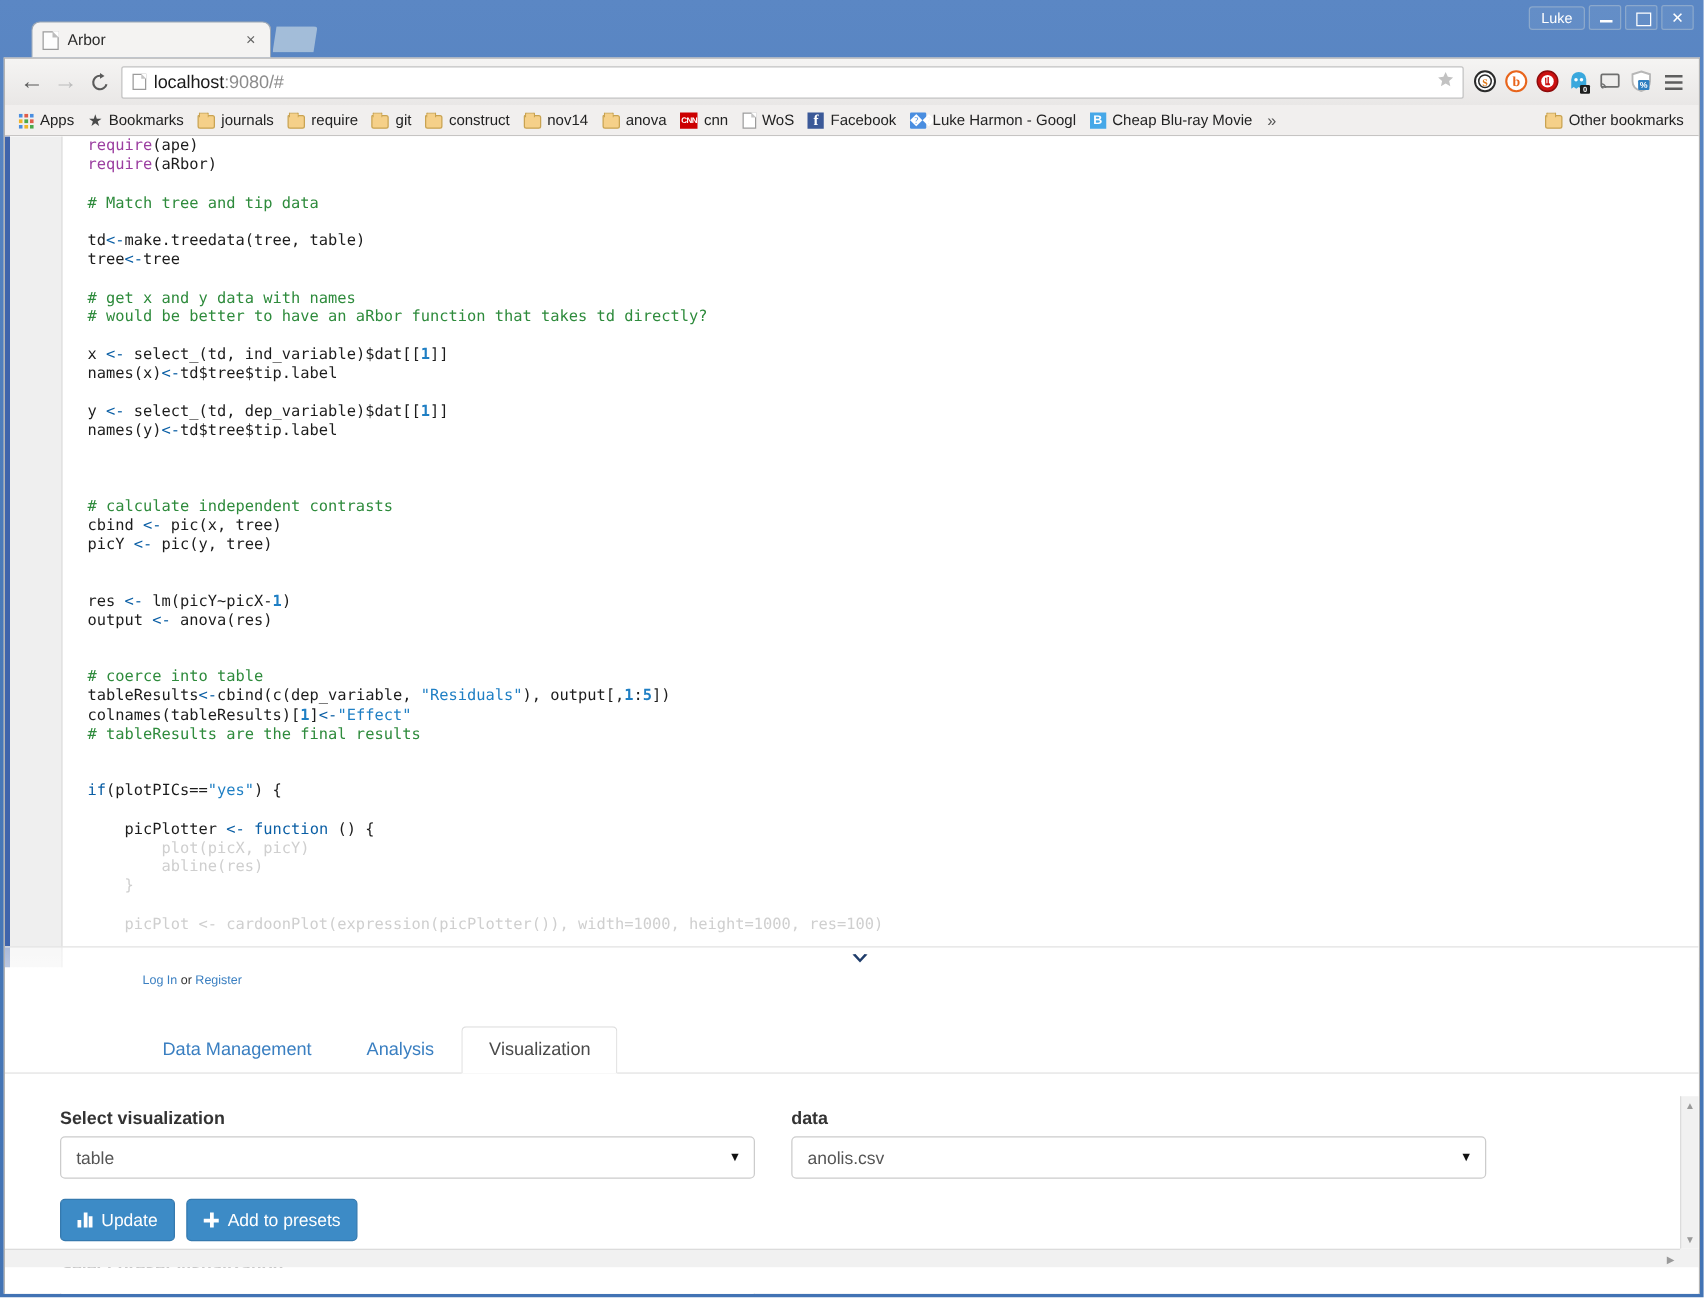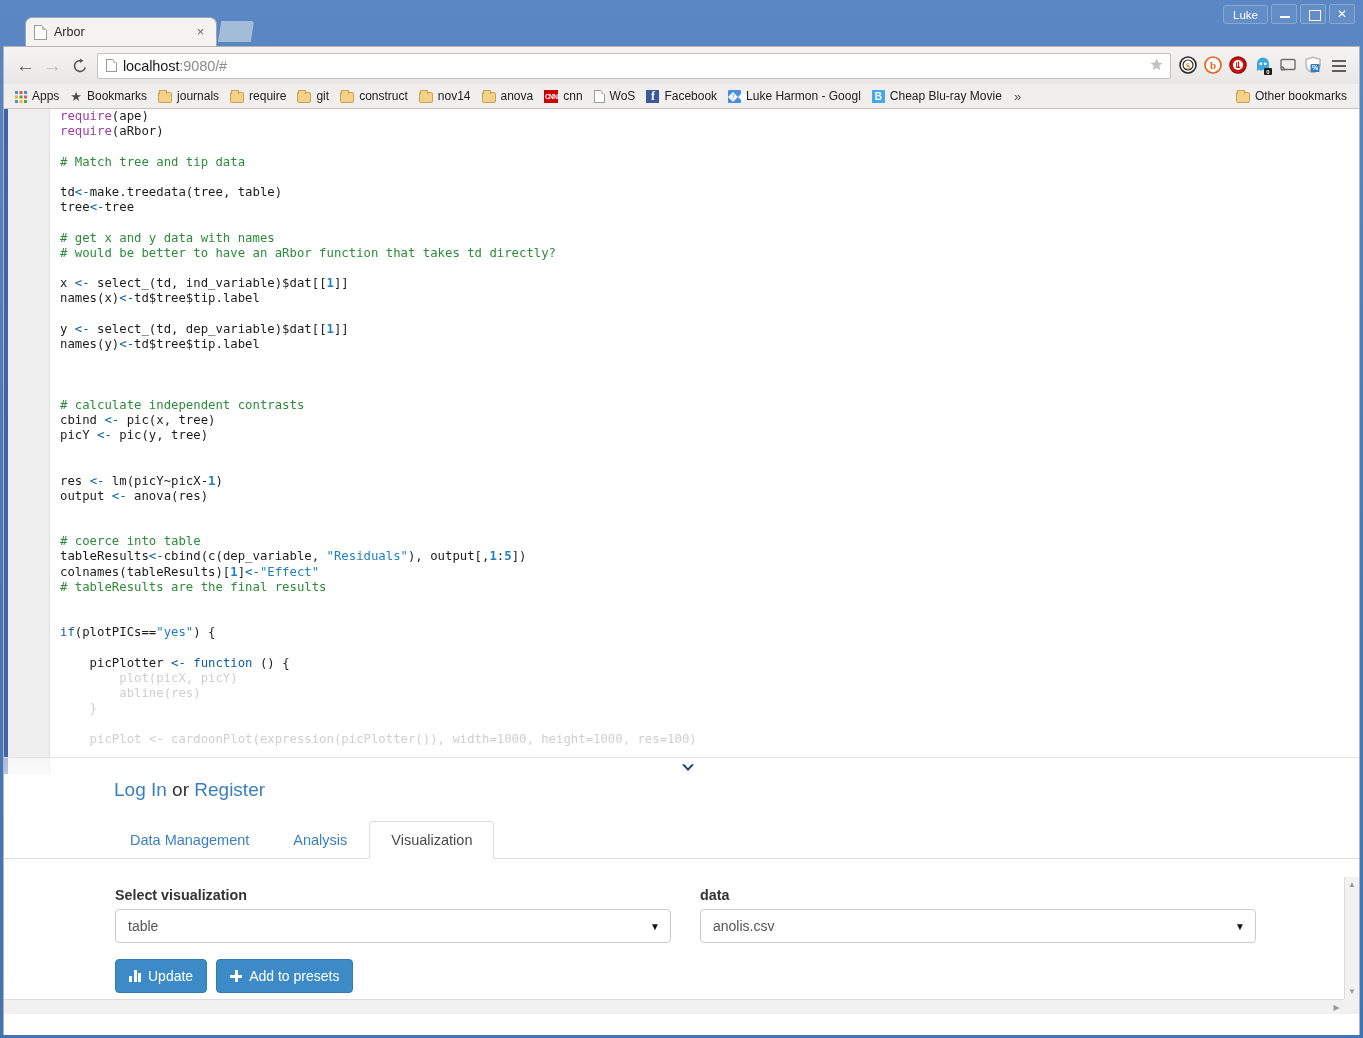--- a/index.html
+++ b/index.html
@@ -303,21 +303,21 @@
     white-space: pre;
   }
   .lno {
     width: 46px;
     flex: none;
     text-align: right;
     padding-right: 9px;
     color: #8d8d8d;
     font-size: 11.6px;
   }
-  .code { padding-left: 10px; color: #1c1c1c; }
+  .code { padding-left: 20px; color: #1c1c1c; }
   .kw  { color: #0b5fa5; }
   .fn  { color: #9b3ea0; }
   .str { color: #1f7fc4; }
   .com { color: #2e8b3c; }
   .num { color: #1f7fc4; font-weight: bold; }
   .op  { color: #0b5fa5; }
 
   
   #editor-fade {
     position: absolute;
@@ -345,21 +345,21 @@
     top: 4px; left: 676px;
     width: 16px; height: 16px;
     color: #2c3e50;
     font-size: 15px;
     line-height: 15px;
     text-align: center;
   }
   #auth-links {
     position: absolute;
     top: 22px; left: 110px;
-    font-size: 19px;
+    font-size: 10px;
     color: #333;
   }
   #auth-links a { color: #3a7fc1; text-decoration: none; }
 
   
   #tabs {
     position: absolute;
     top: 65px; left: 0; right: 0;
     height: 37px;
     border-bottom: 1px solid #dddddd;
@@ -385,21 +385,21 @@
     border-bottom-color: #fff;
     margin-bottom: -1px;
     height: 38px;
   }
 
   
   #form-area {
     position: absolute;
     top: 102px; left: 0; right: 0; bottom: 0;
     background: #fff;
-    padding: 28px 104px 0 111px;
+    padding: 28px 104px 0 44px;
   }
   .row2 { display: flex; gap: 29px; }
   .col { width: 556px; flex: none; }
   .flabel {
     font-size: 14.3px;
     font-weight: bold;
     color: #333333;
     margin-bottom: 6px;
     display: block;
   }

